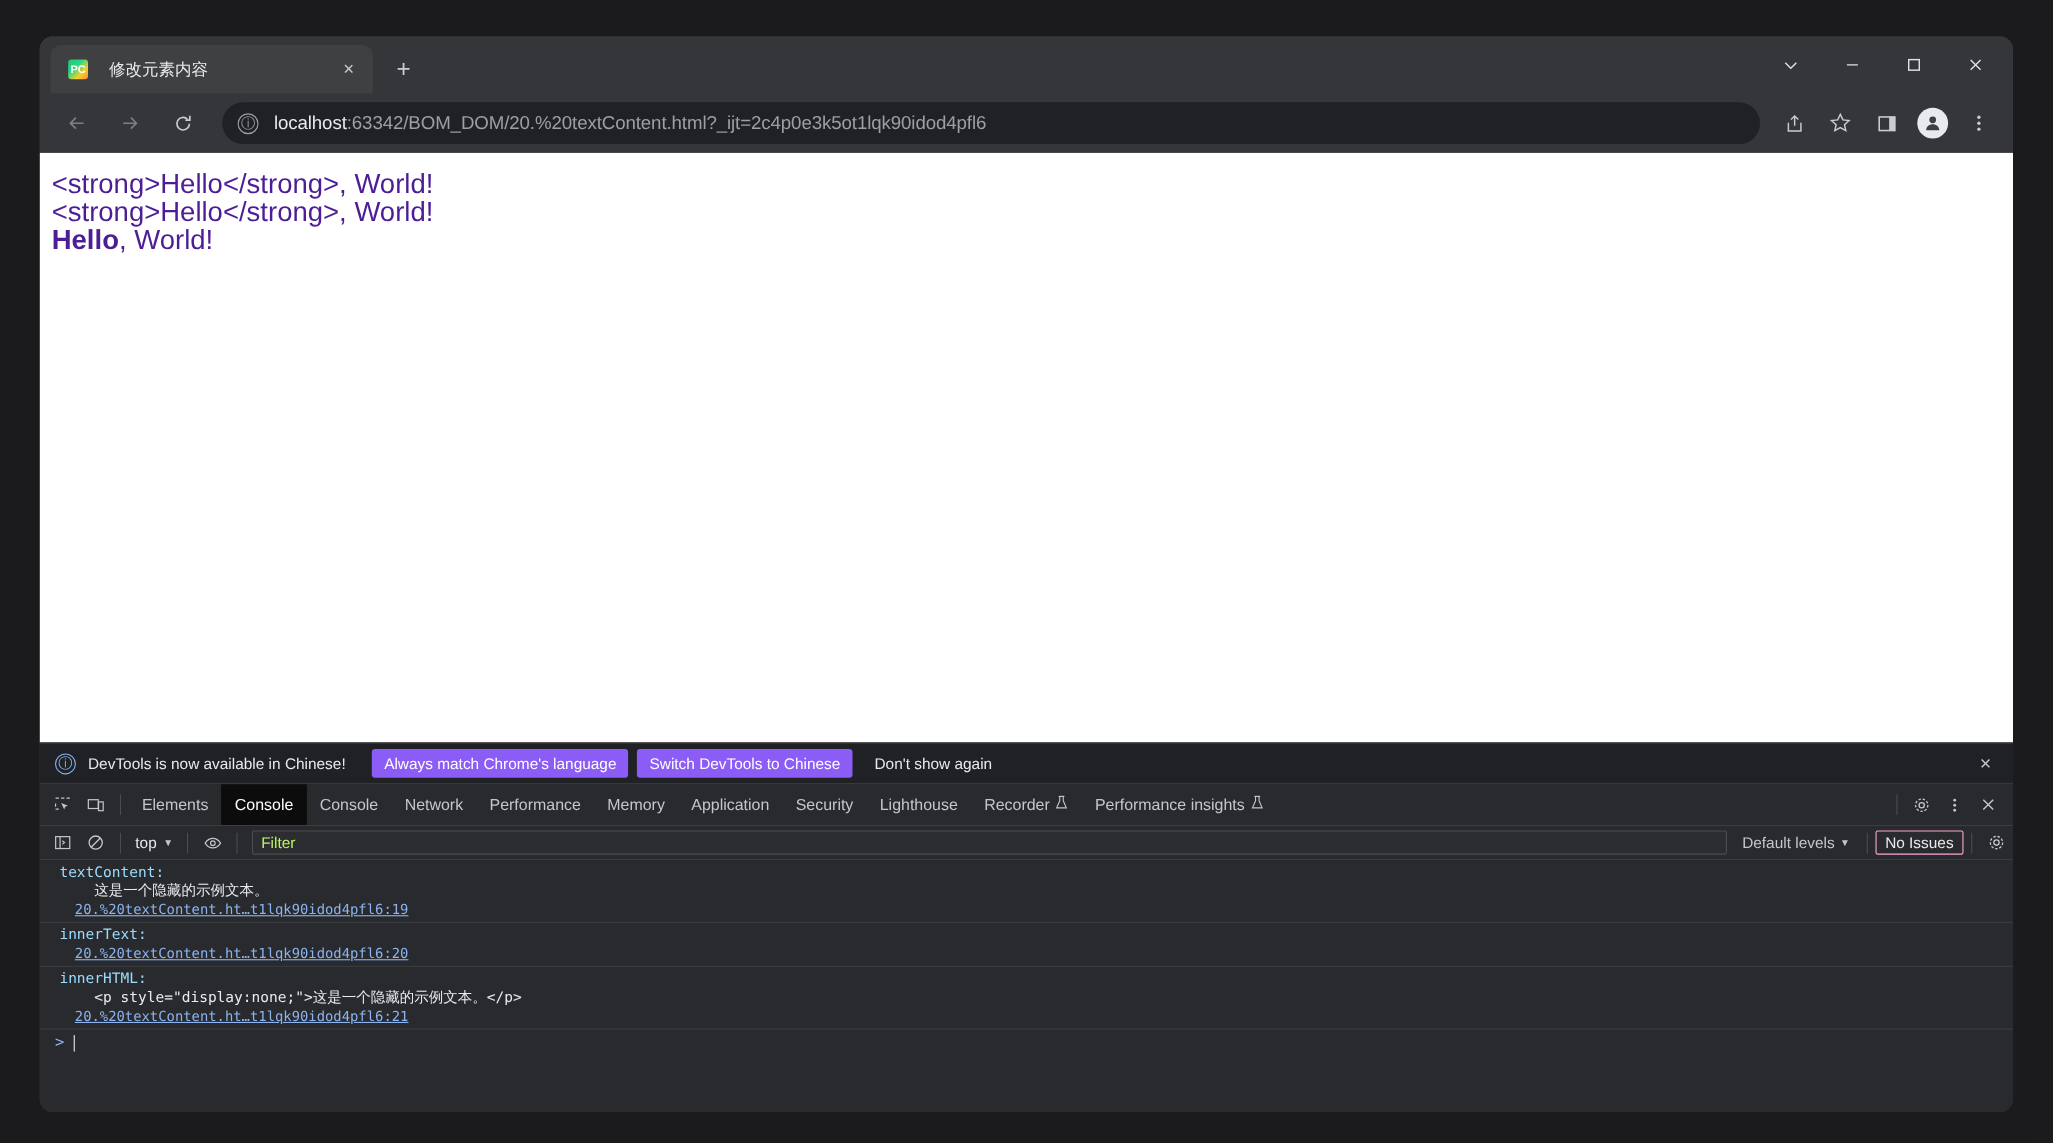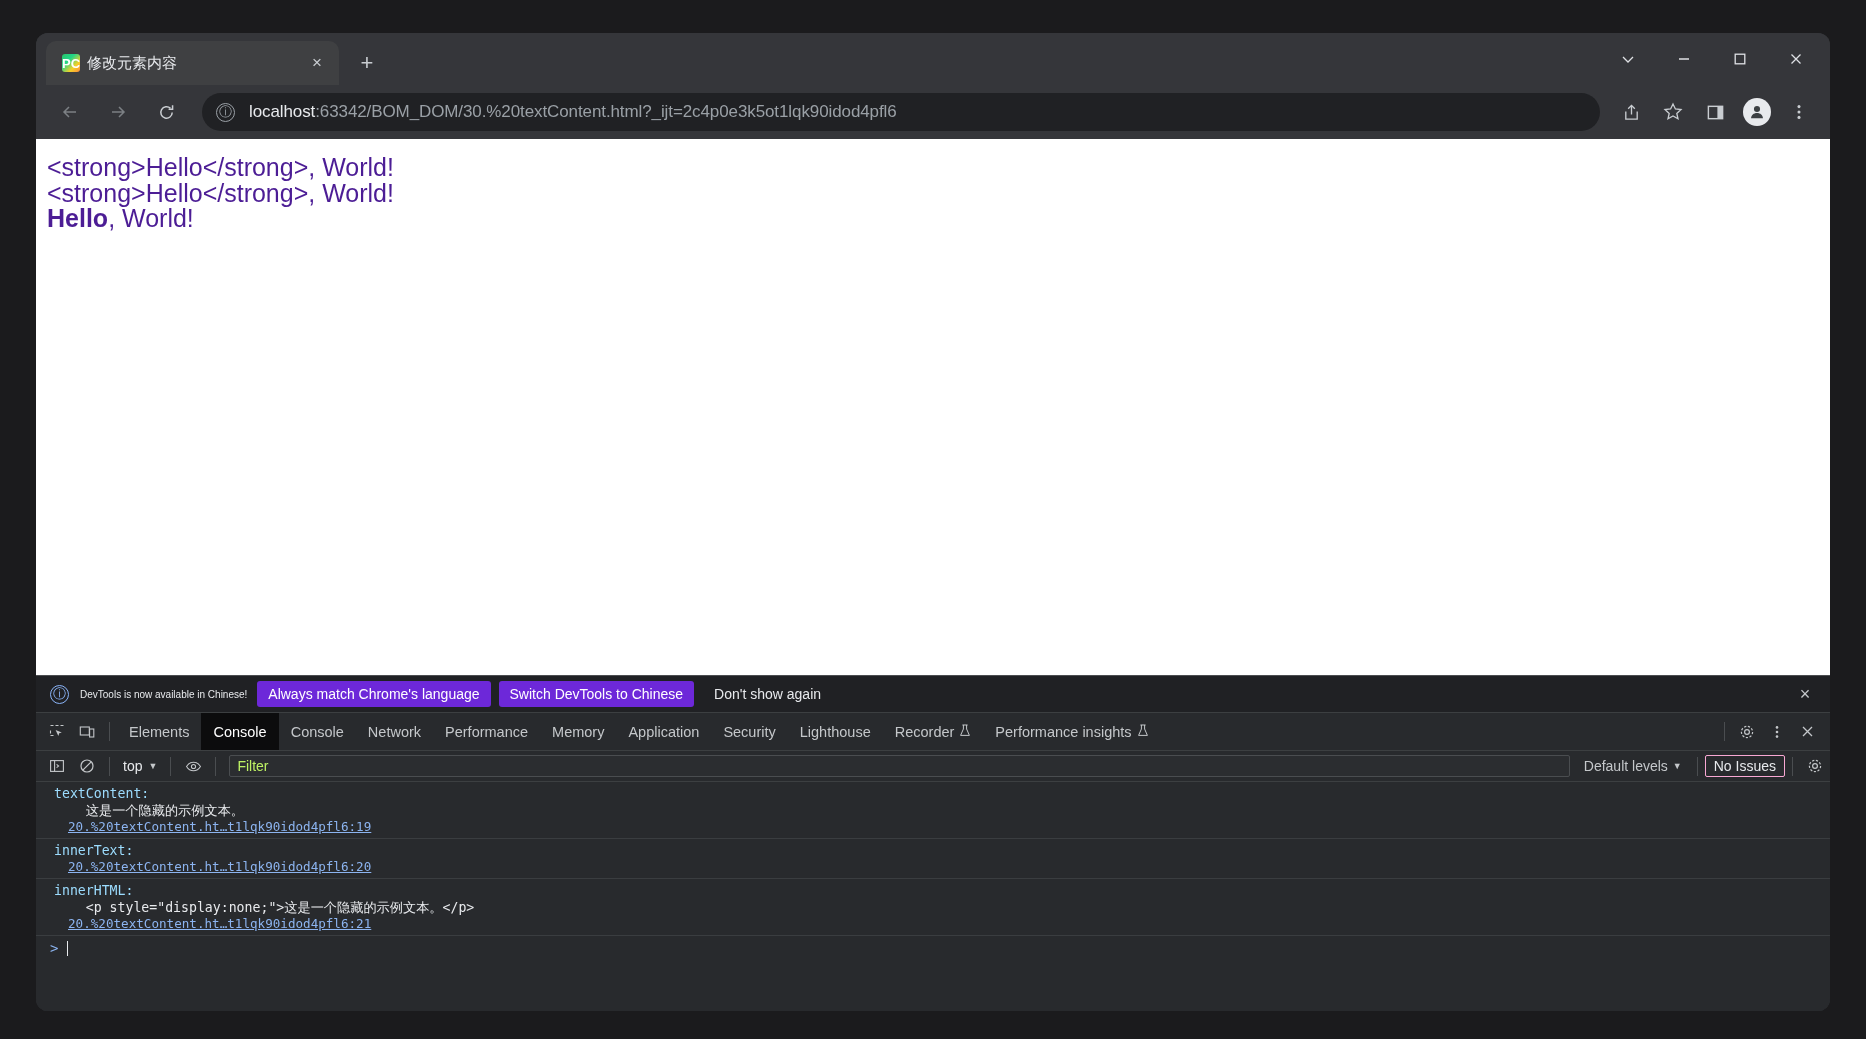--- a/index.html
+++ b/index.html
@@ -38,23 +38,23 @@
     display: flex;
     align-items: center;
     padding: 0 10px 0 16px;
     position: relative;
   }
   .tab-favicon {
     width: 18px; height: 18px;
     border-radius: 3px;
     background: linear-gradient(135deg,#2bc36b 0%,#21d789 35%,#f5d028 70%,#ff8a3c 100%);
     display: flex; align-items: center; justify-content: center;
-    font-size: 13px; font-weight: bold; color: #fff;
-    flex: none;
-    margin-right: 7px;
+    font-size: 10px; font-weight: bold; color: #fff;
+    flex: none;
+    margin-right: 19px;
     font-family: "Liberation Sans", sans-serif;
   }
   .tab-title {
     flex: 1;
     color: #e8eaed;
     font-size: 15px;
     white-space: nowrap;
     overflow: hidden;
     text-overflow: ellipsis;
   }
@@ -191,26 +191,26 @@
     border-radius: 50%;
     color: #8ab4f8;
     font-size: 13px; line-height: 16px;
     text-align: center;
     font-family: "Liberation Serif", serif;
     margin-right: 11px;
     flex: none;
   }
   .dt-banner-text {
     color: #e8eaed;
-    font-size: 10px;
-    margin-right: 10px;
+    font-size: 14px;
+    margin-right: 24px;
     white-space: nowrap;
   }
   .btn-primary {
-    background: #6d28d9;
+    background: #8b5cf6;
     color: #fff;
     font-size: 14px;
     padding: 5px 11px;
     border-radius: 3px;
     margin-right: 8px;
     white-space: nowrap;
   }
   .btn-plain {
     background: transparent;
     color: #e8eaed;
@@ -408,21 +408,21 @@
     </div>
     <div class="navbtn">
       <svg width="19" height="19" viewBox="0 0 20 20">
         <path d="M16 10a6 6 0 1 1-1.8-4.3" stroke="currentColor" stroke-width="1.6" fill="none"></path>
         <path d="M16.4 2.4v4.2h-4.2" stroke="currentColor" stroke-width="1.6" fill="none"></path>
       </svg>
     </div>
 
     <div class="omnibox">
       <div class="omni-info">ⓘ</div>
-      <div class="omni-url"><b>localhost</b><span>:63342/BOM_DOM/30.%20textContent.html?_ijt=2c4p0e3k5ot1lqk90idod4pfl6</span></div>
+      <div class="omni-url"><b>localhost</b><span>:63342/BOM_DOM/20.%20textContent.html?_ijt=2c4p0e3k5ot1lqk90idod4pfl6</span></div>
     </div>
 
     <div class="tbicon">
       <svg width="19" height="19" viewBox="0 0 20 20">
         <path d="M4 9v8h12V9" stroke="currentColor" stroke-width="1.4" fill="none"></path>
         <path d="M10 12V3M6.5 6L10 2.5 13.5 6" stroke="currentColor" stroke-width="1.4" fill="none"></path>
       </svg>
     </div>
     <div class="tbicon">
       <svg width="20" height="20" viewBox="0 0 20 20">

